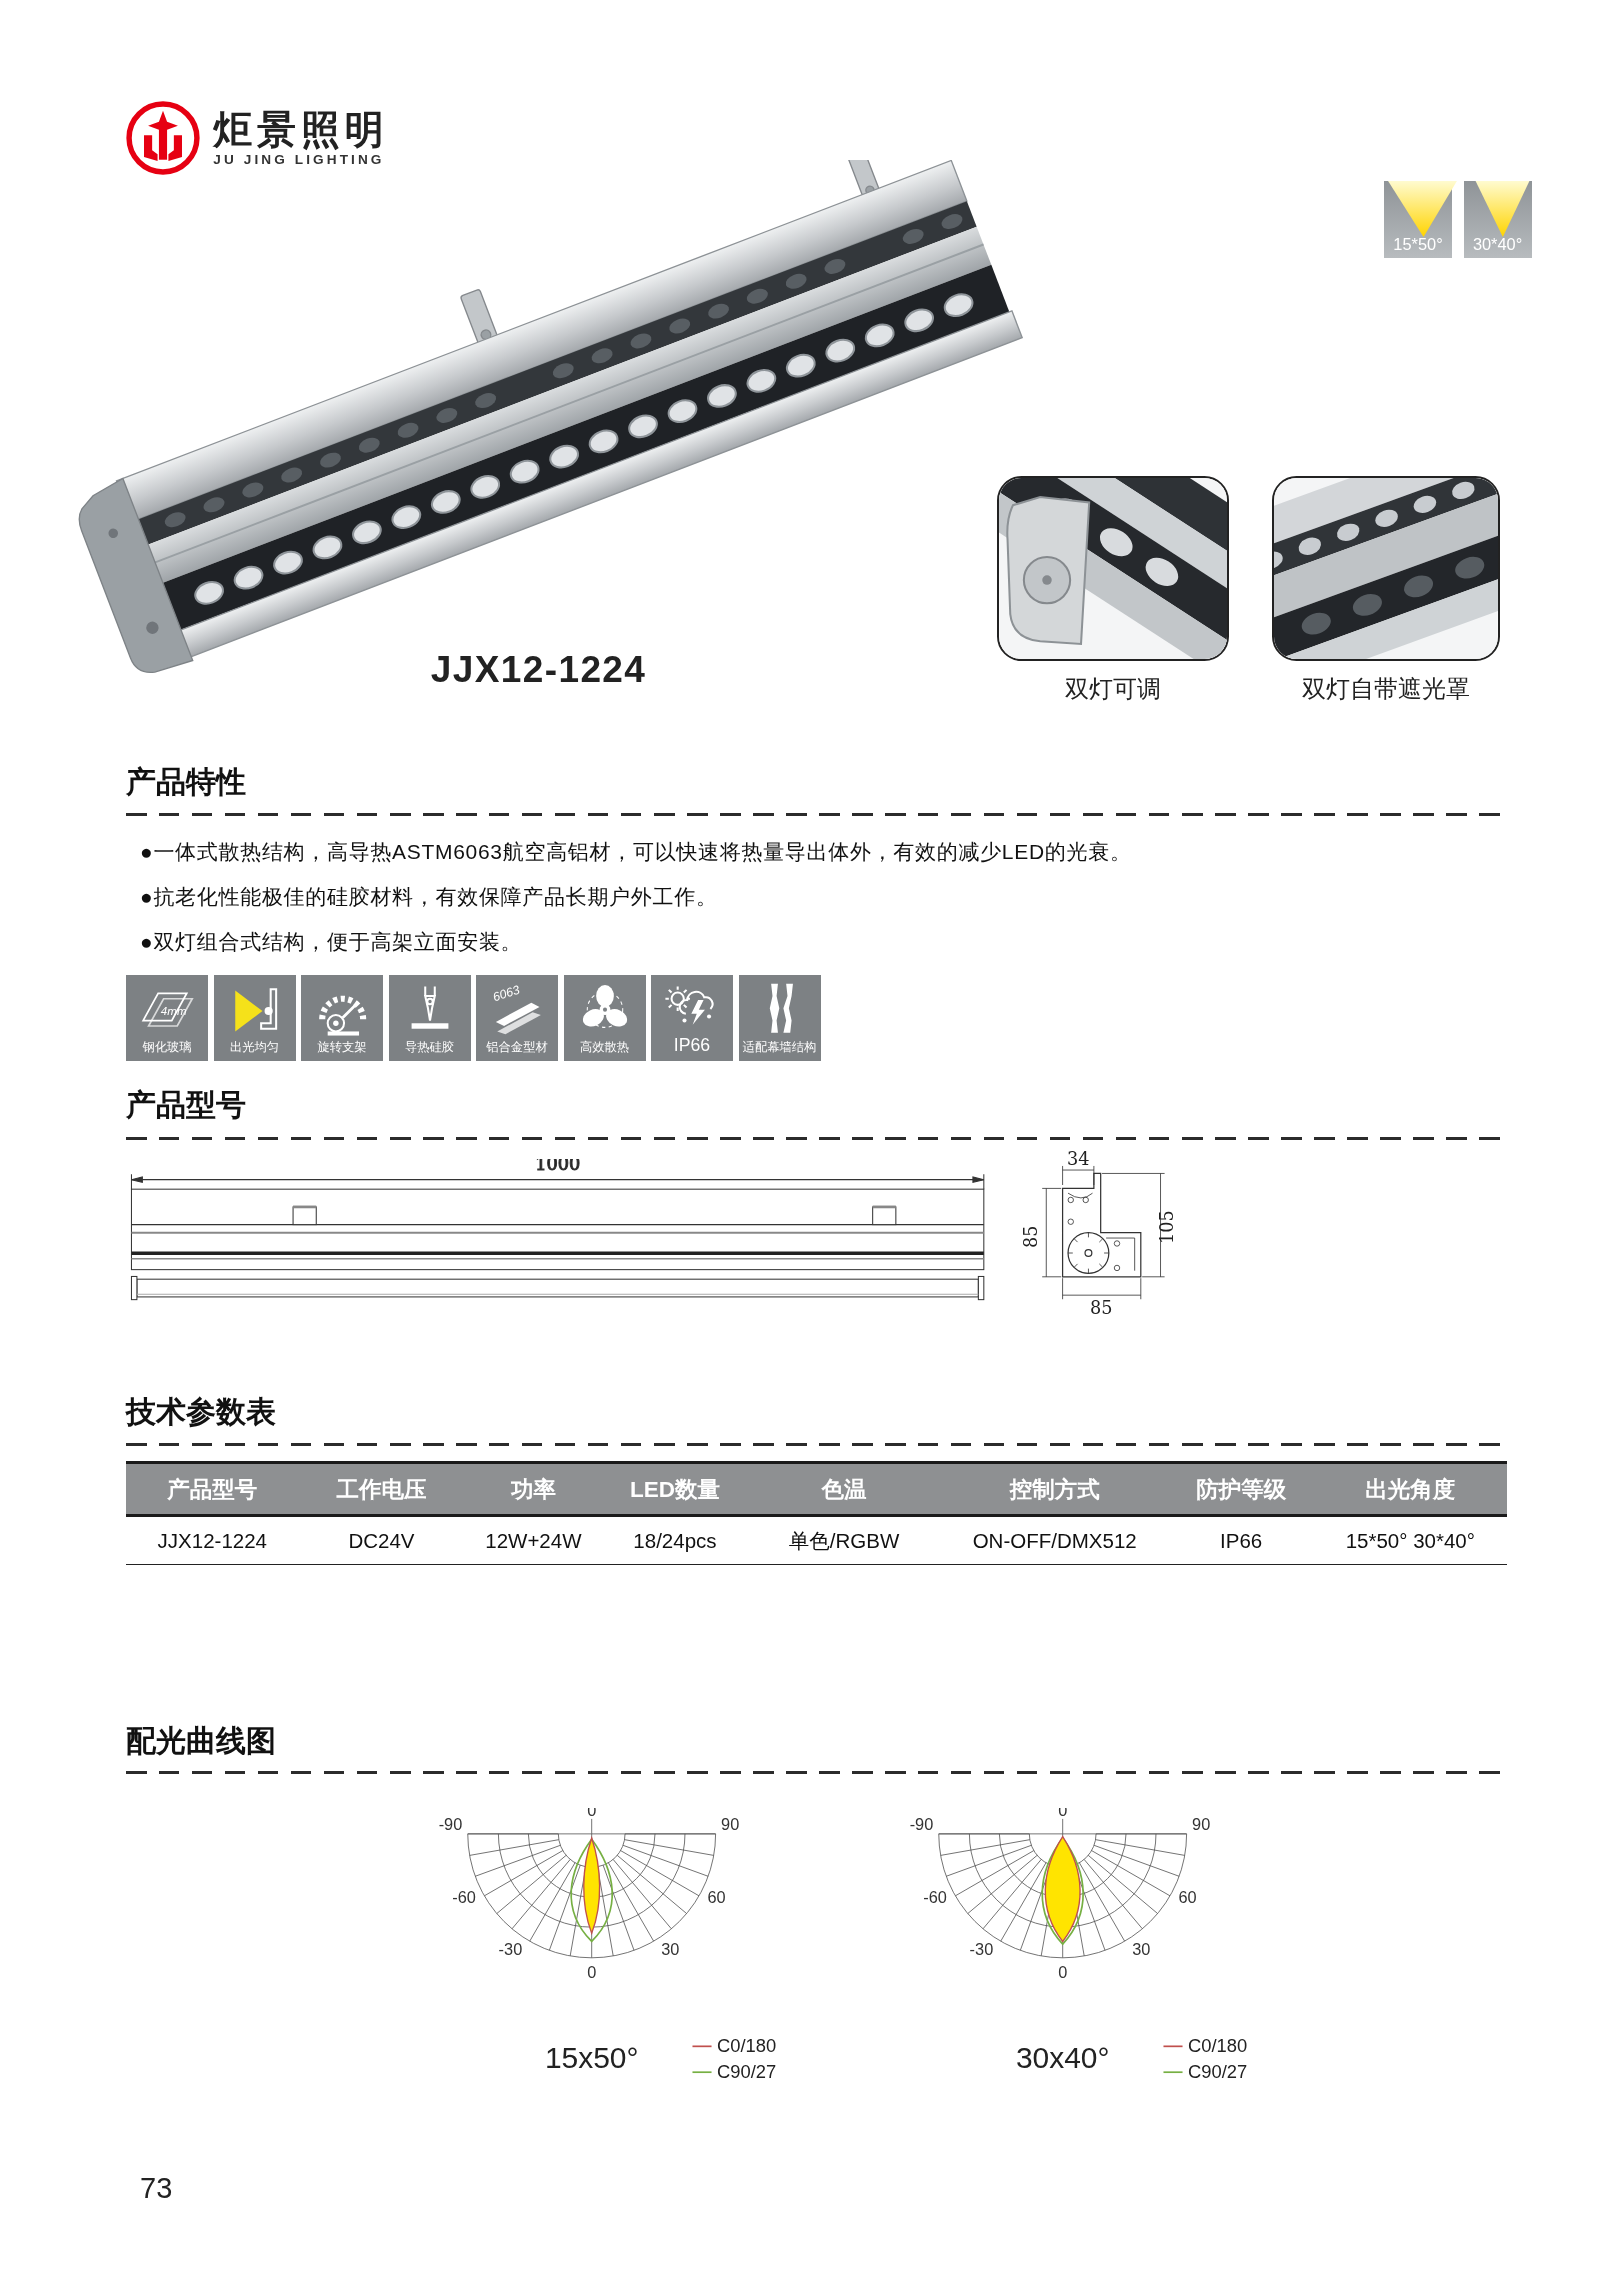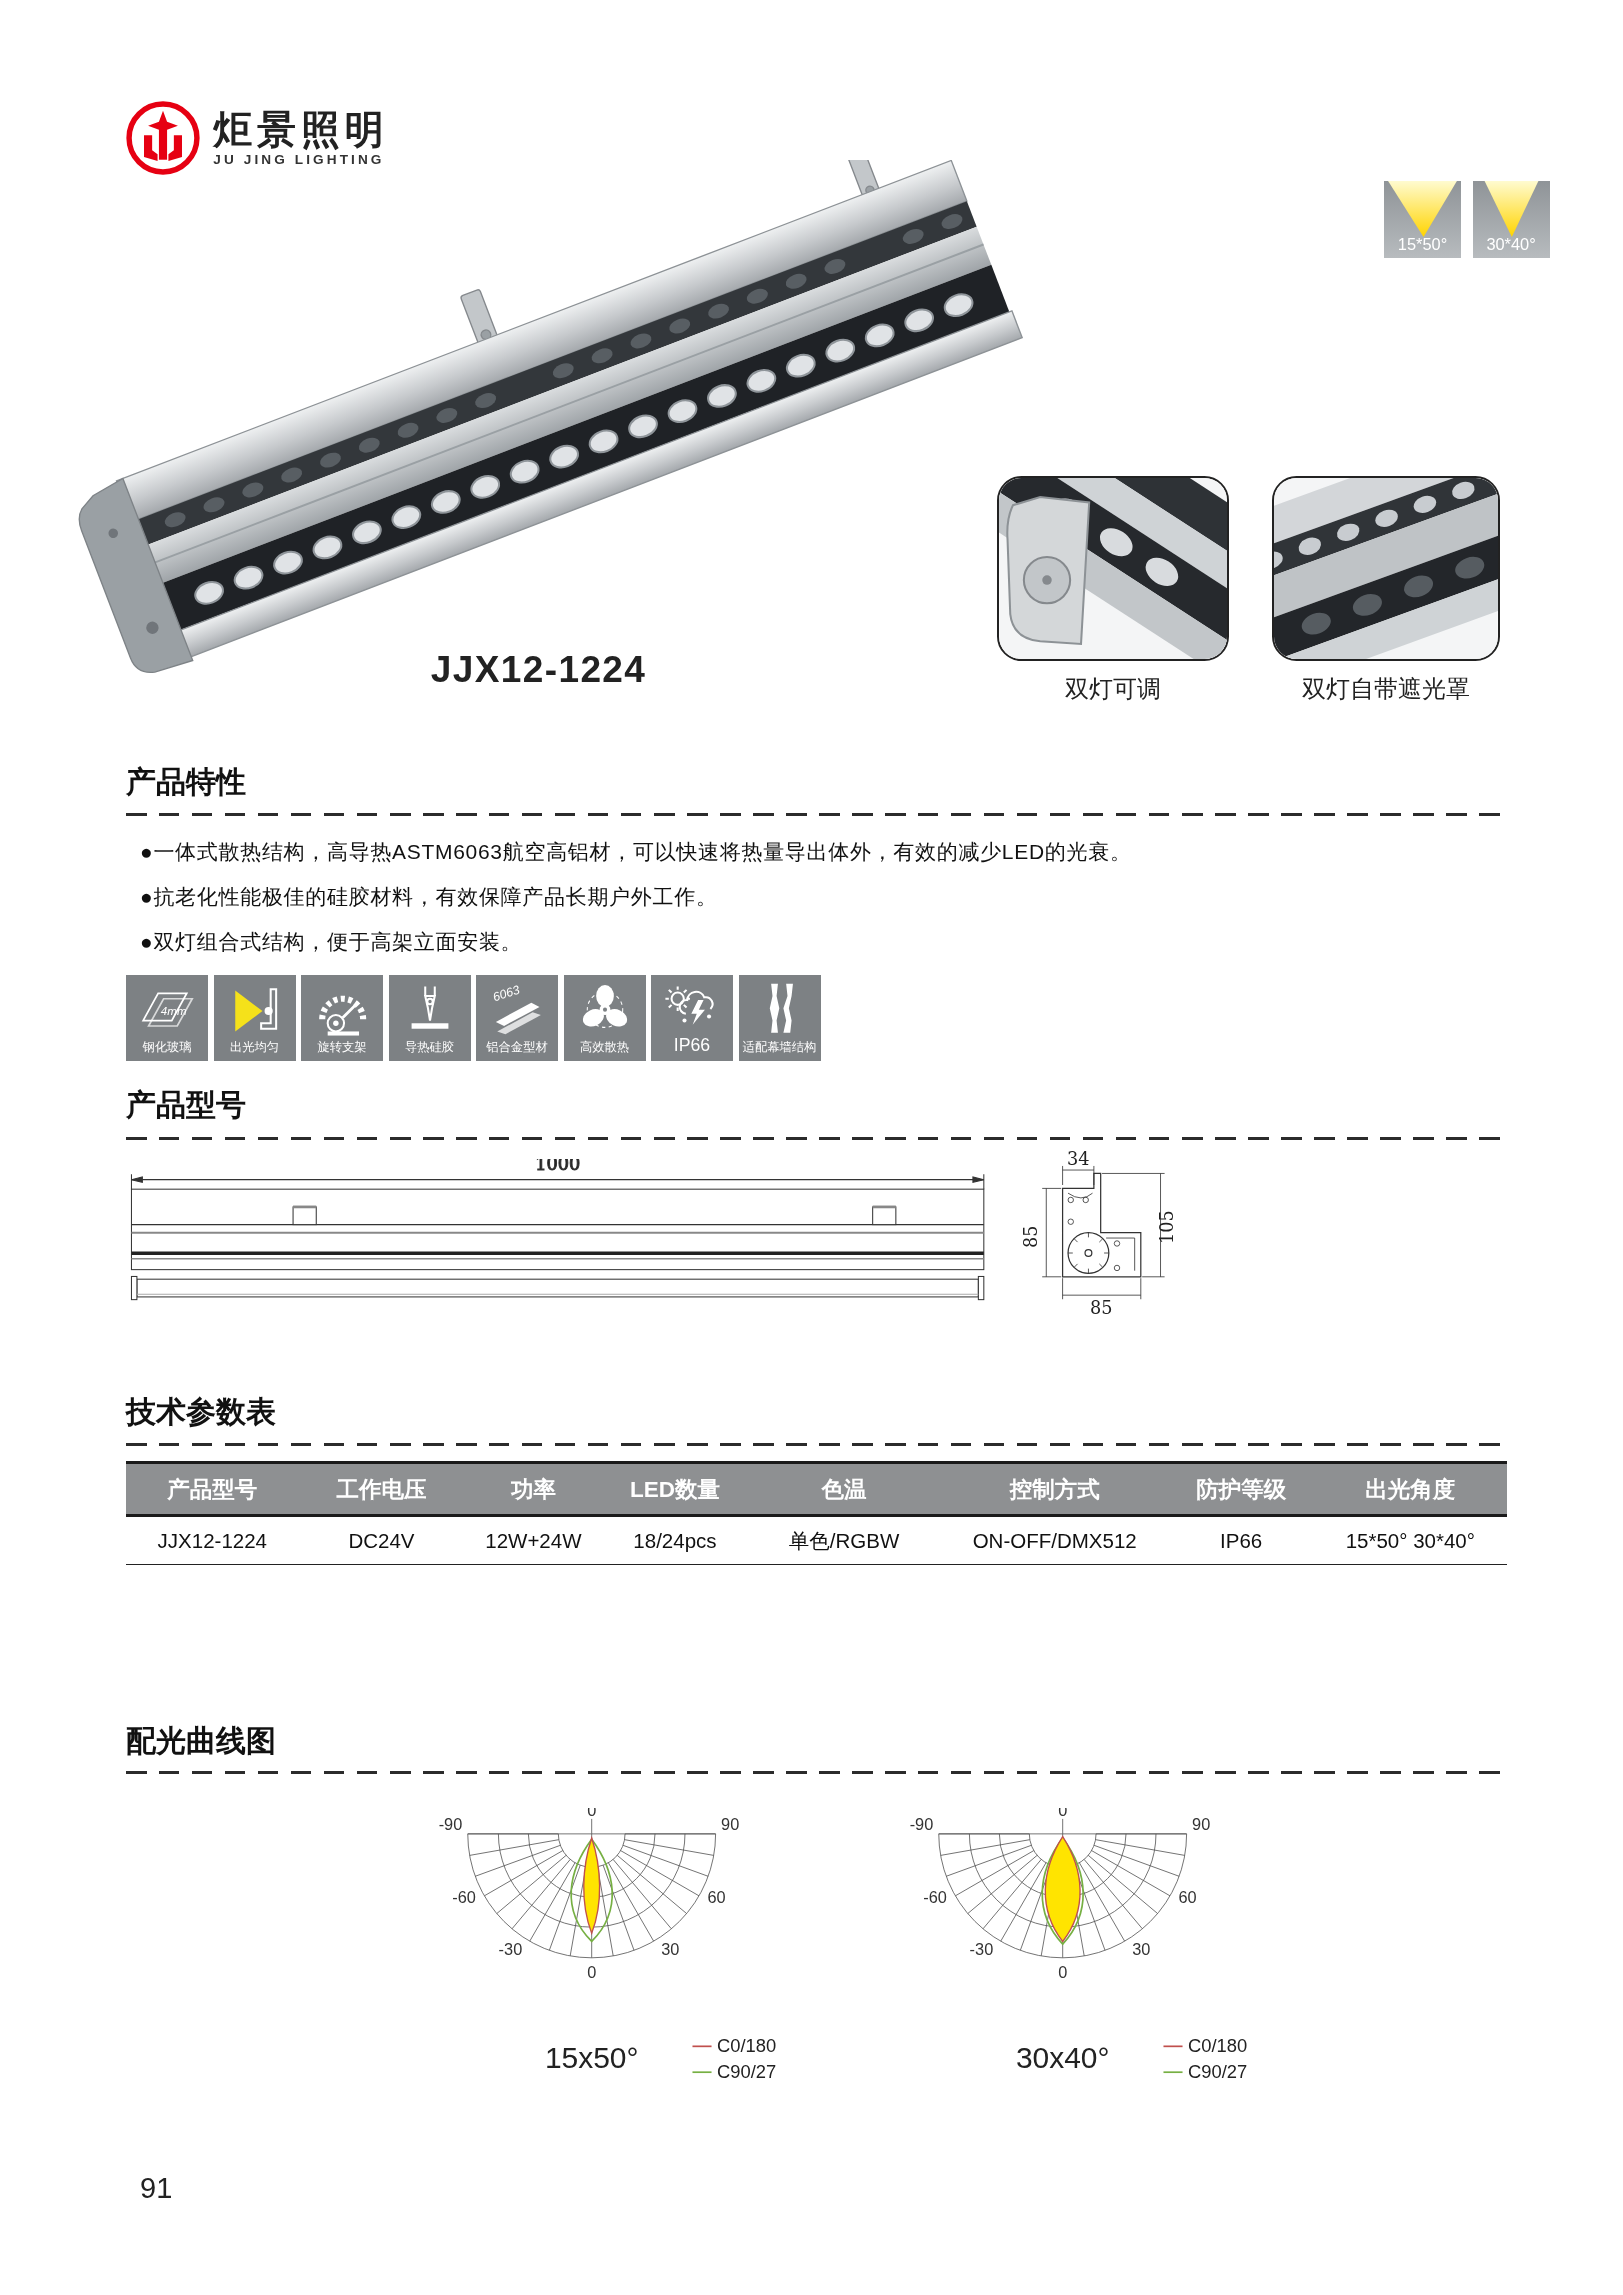--- a/index.html
+++ b/index.html
@@ -8,21 +8,21 @@
 
   
   .logo{position:absolute;left:125px;top:100px;display:flex;align-items:center;}
   .logo svg{display:block;}
   .logo-txt{margin-left:12.3px;}
   .logo-name{font-size:39px;font-weight:bold;letter-spacing:4.8px;color:#222;line-height:41px;}
   .logo-sub{font-size:13.6px;font-weight:bold;letter-spacing:3.1px;color:#333;margin-top:1.4px;}
 
   
   .beam-icons{position:absolute;left:1384px;top:181px;display:flex;gap:11.6px;}
-  .beam-icon{position:relative;width:77px;height:77px;background:linear-gradient(#8f9498,#b7bbbe);}
+  .beam-icon{position:relative;width:68px;height:77px;background:linear-gradient(#8f9498,#b7bbbe);}
   .beam-icon svg{position:absolute;left:0;top:0;}
   .beam-icon span{position:absolute;left:0;right:0;bottom:4.1px;text-align:center;
                   color:#fff;font-size:16.4px;}
 
   
   .product-photo{position:absolute;left:65px;top:160px;}
 
   
   .model-title{position:absolute;left:327px;top:649px;width:423px;text-align:center;
                font-size:37px;font-weight:bold;letter-spacing:1.4px;color:#222;}
@@ -548,16 +548,16 @@
     <text class="tick-text" x="148" y="216" text-anchor="end">-30</text>
     <text class="tick-text" x="352" y="216" text-anchor="start">30</text>
     <text class="tick-text" x="250" y="250" text-anchor="middle">0</text>
     <text class="chart-label" x="250" y="382" text-anchor="middle">30x40°</text>
     <line class="c0-line" x1="398" y1="350" x2="426" y2="350"></line>
     <text class="legend-text" x="434" y="359">C0/180</text>
     <line class="c90-line" x1="398" y1="388" x2="426" y2="388"></line>
     <text class="legend-text" x="434" y="397">C90/270</text>
   </svg>
 
-  <div class="page-num">91</div>
+  <div class="page-num">73</div>
 
 </div>
 
 
 </body></html>

